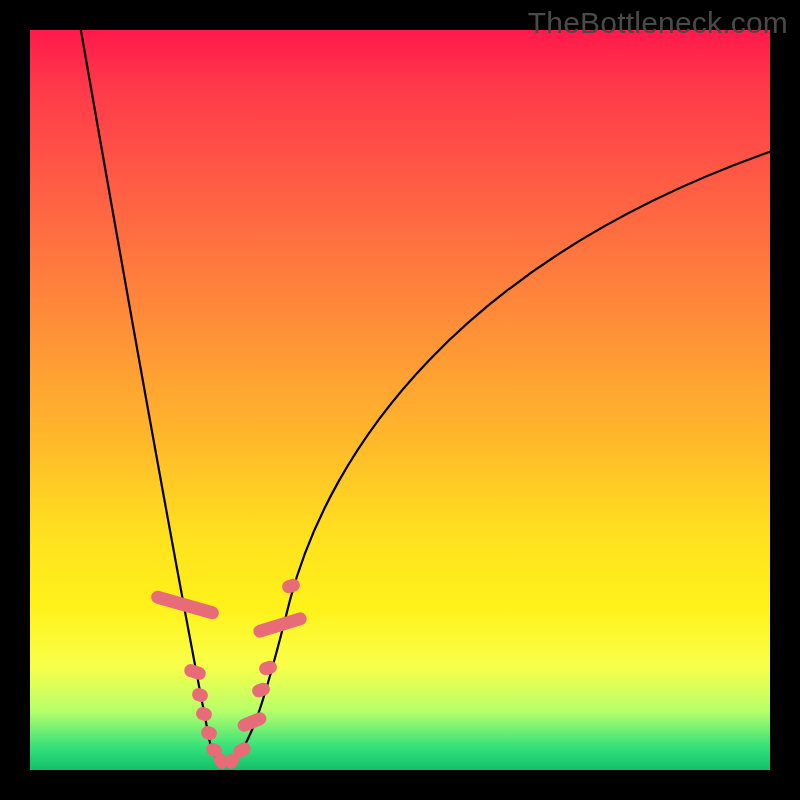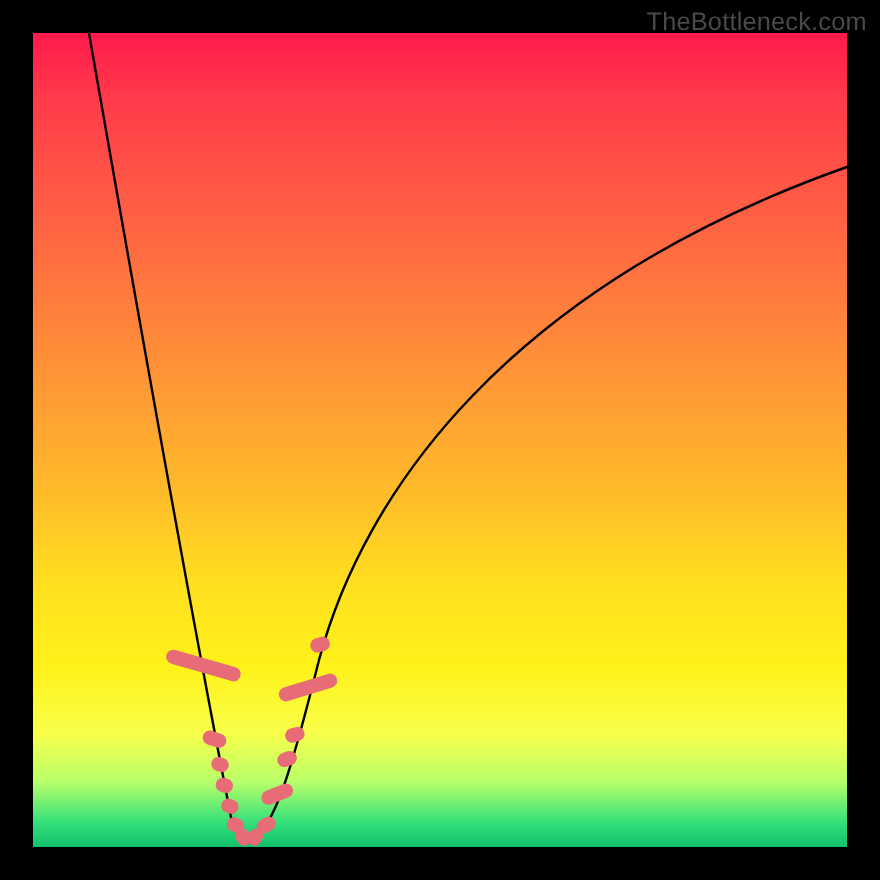--- a/index.html
+++ b/index.html
@@ -38,21 +38,21 @@
       #b8ff6a 92%,
       #33e07a 97%,
       #12c06a 100%);
   }
   .watermark {
     position: absolute;
     top: 6px;
     right: 12px;
     color: #4a4a4a;
     font-family: Arial, Helvetica, sans-serif;
-    font-size: 23px;
+    font-size: 30px;
     letter-spacing: 0.2px;
     user-select: none;
   }
   svg.curves {
     position: absolute;
     left: 0;
     top: 0;
     width: 740px;
     height: 740px;
     overflow: visible;

